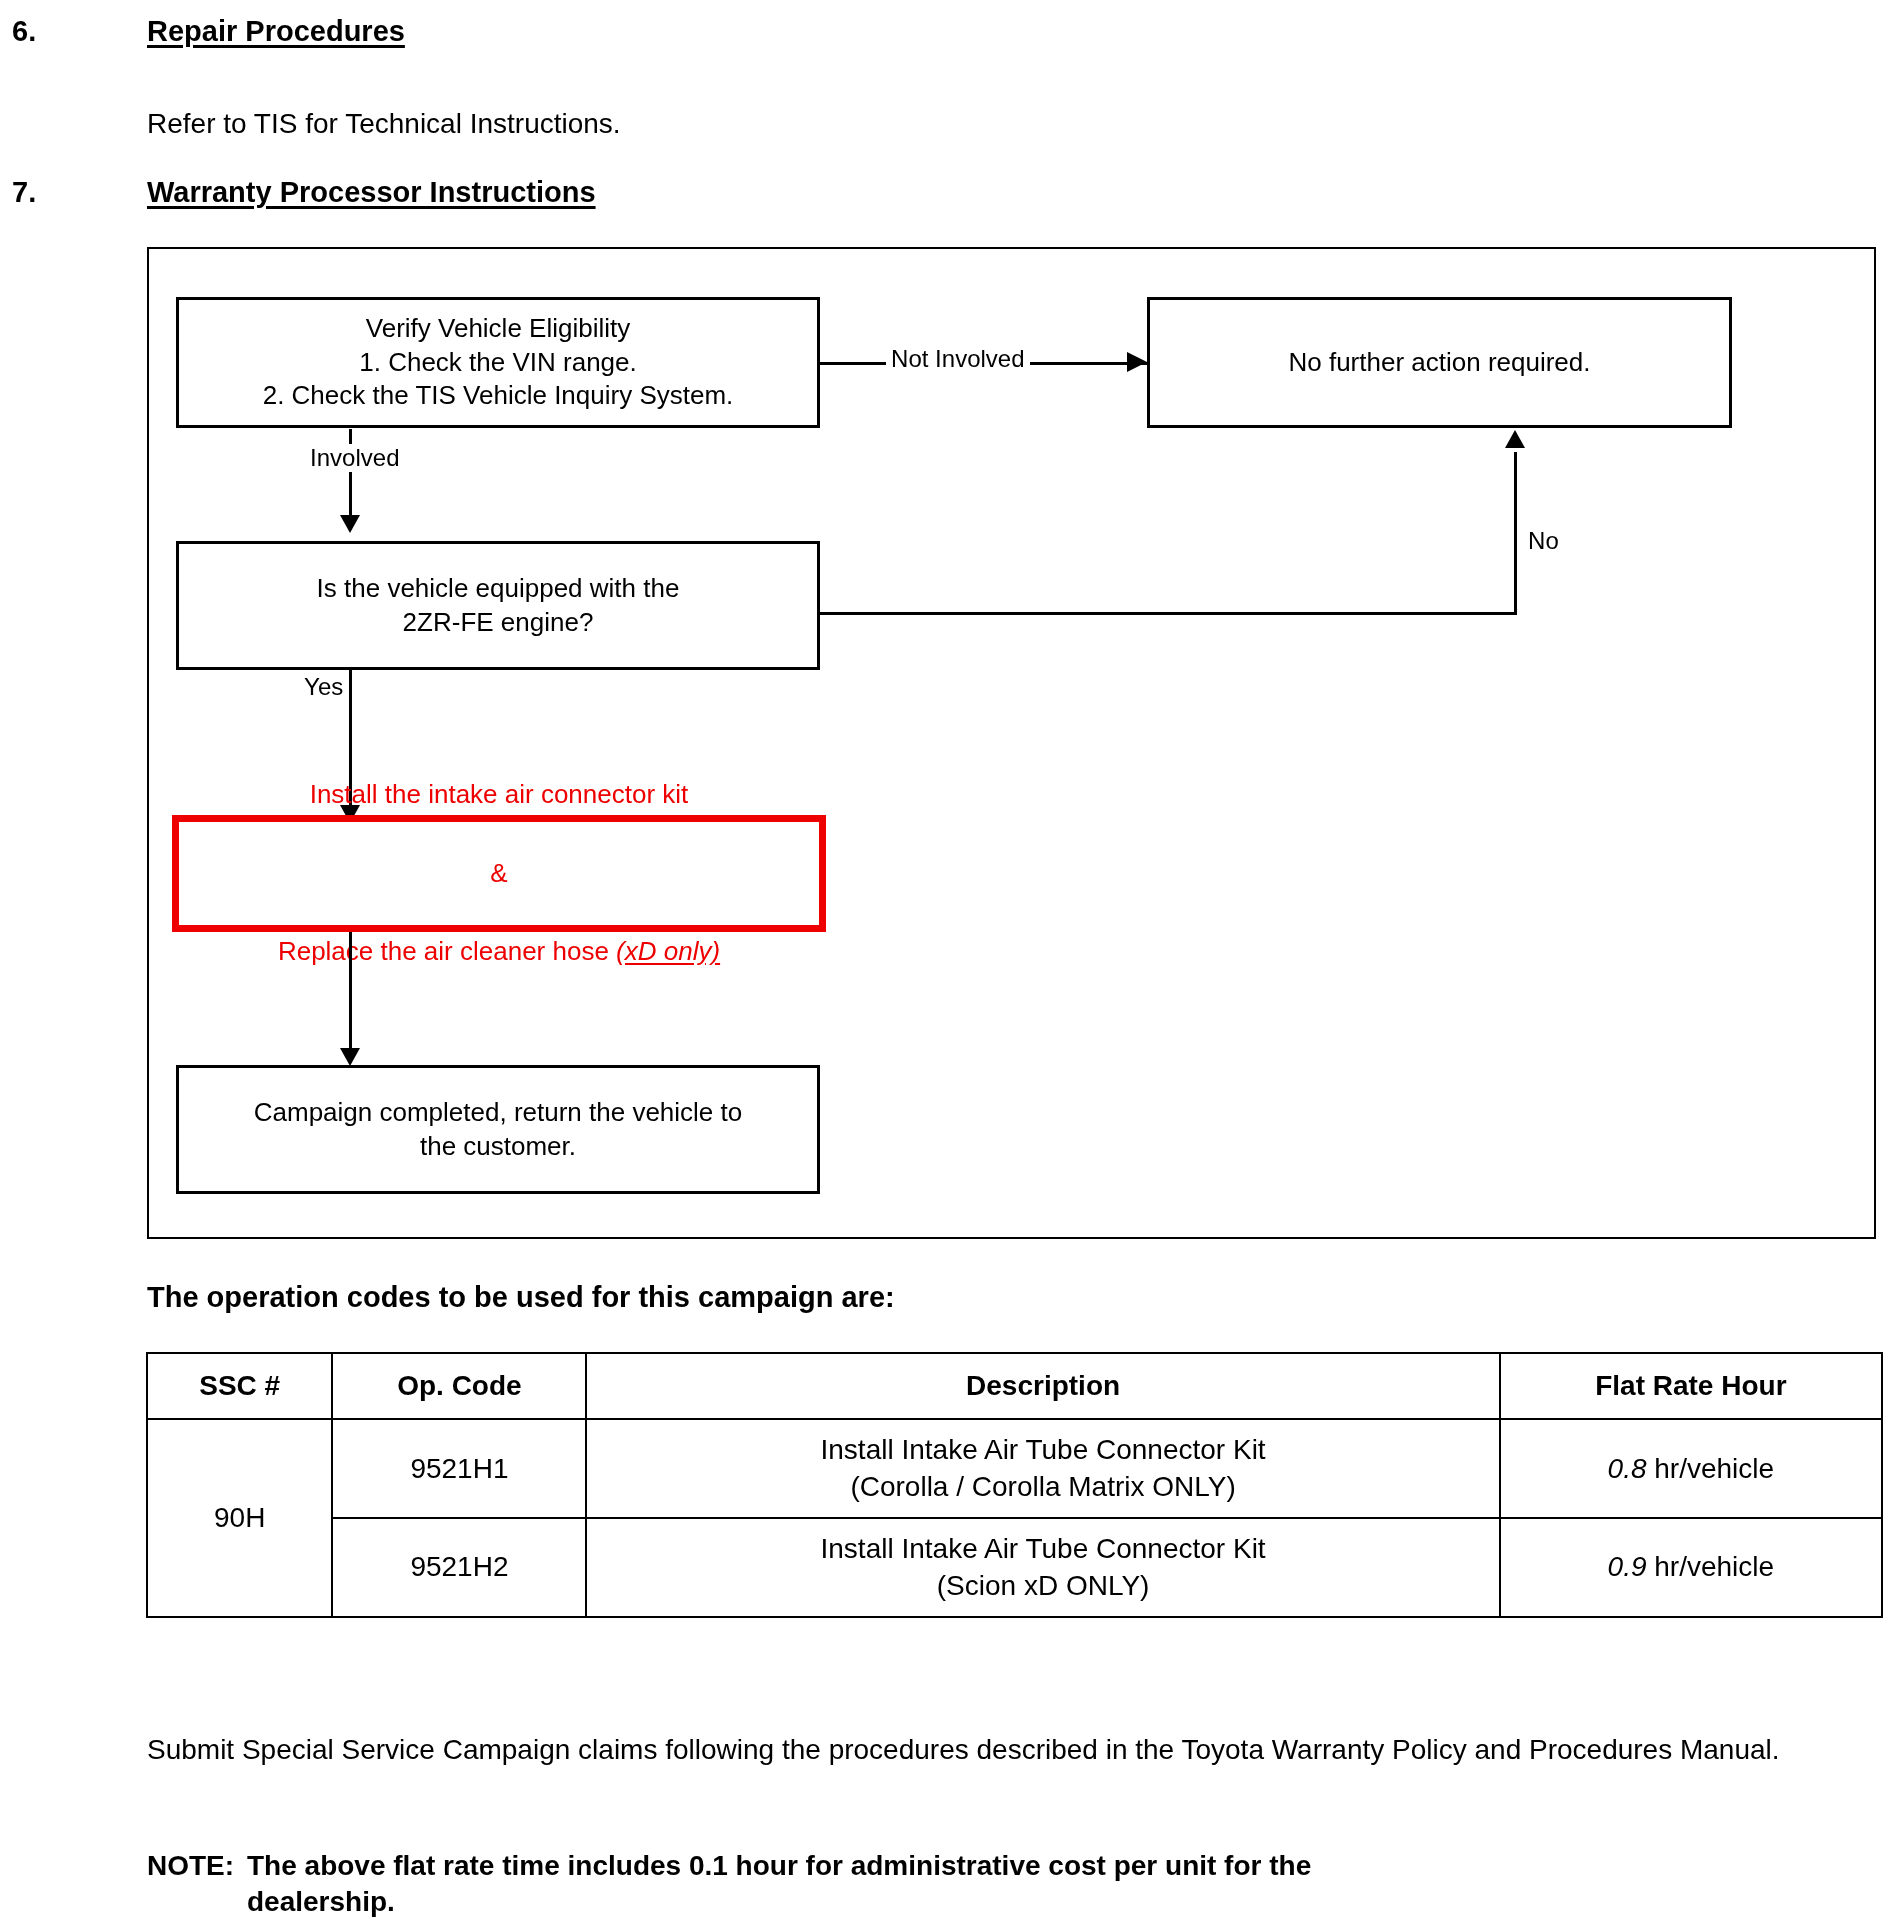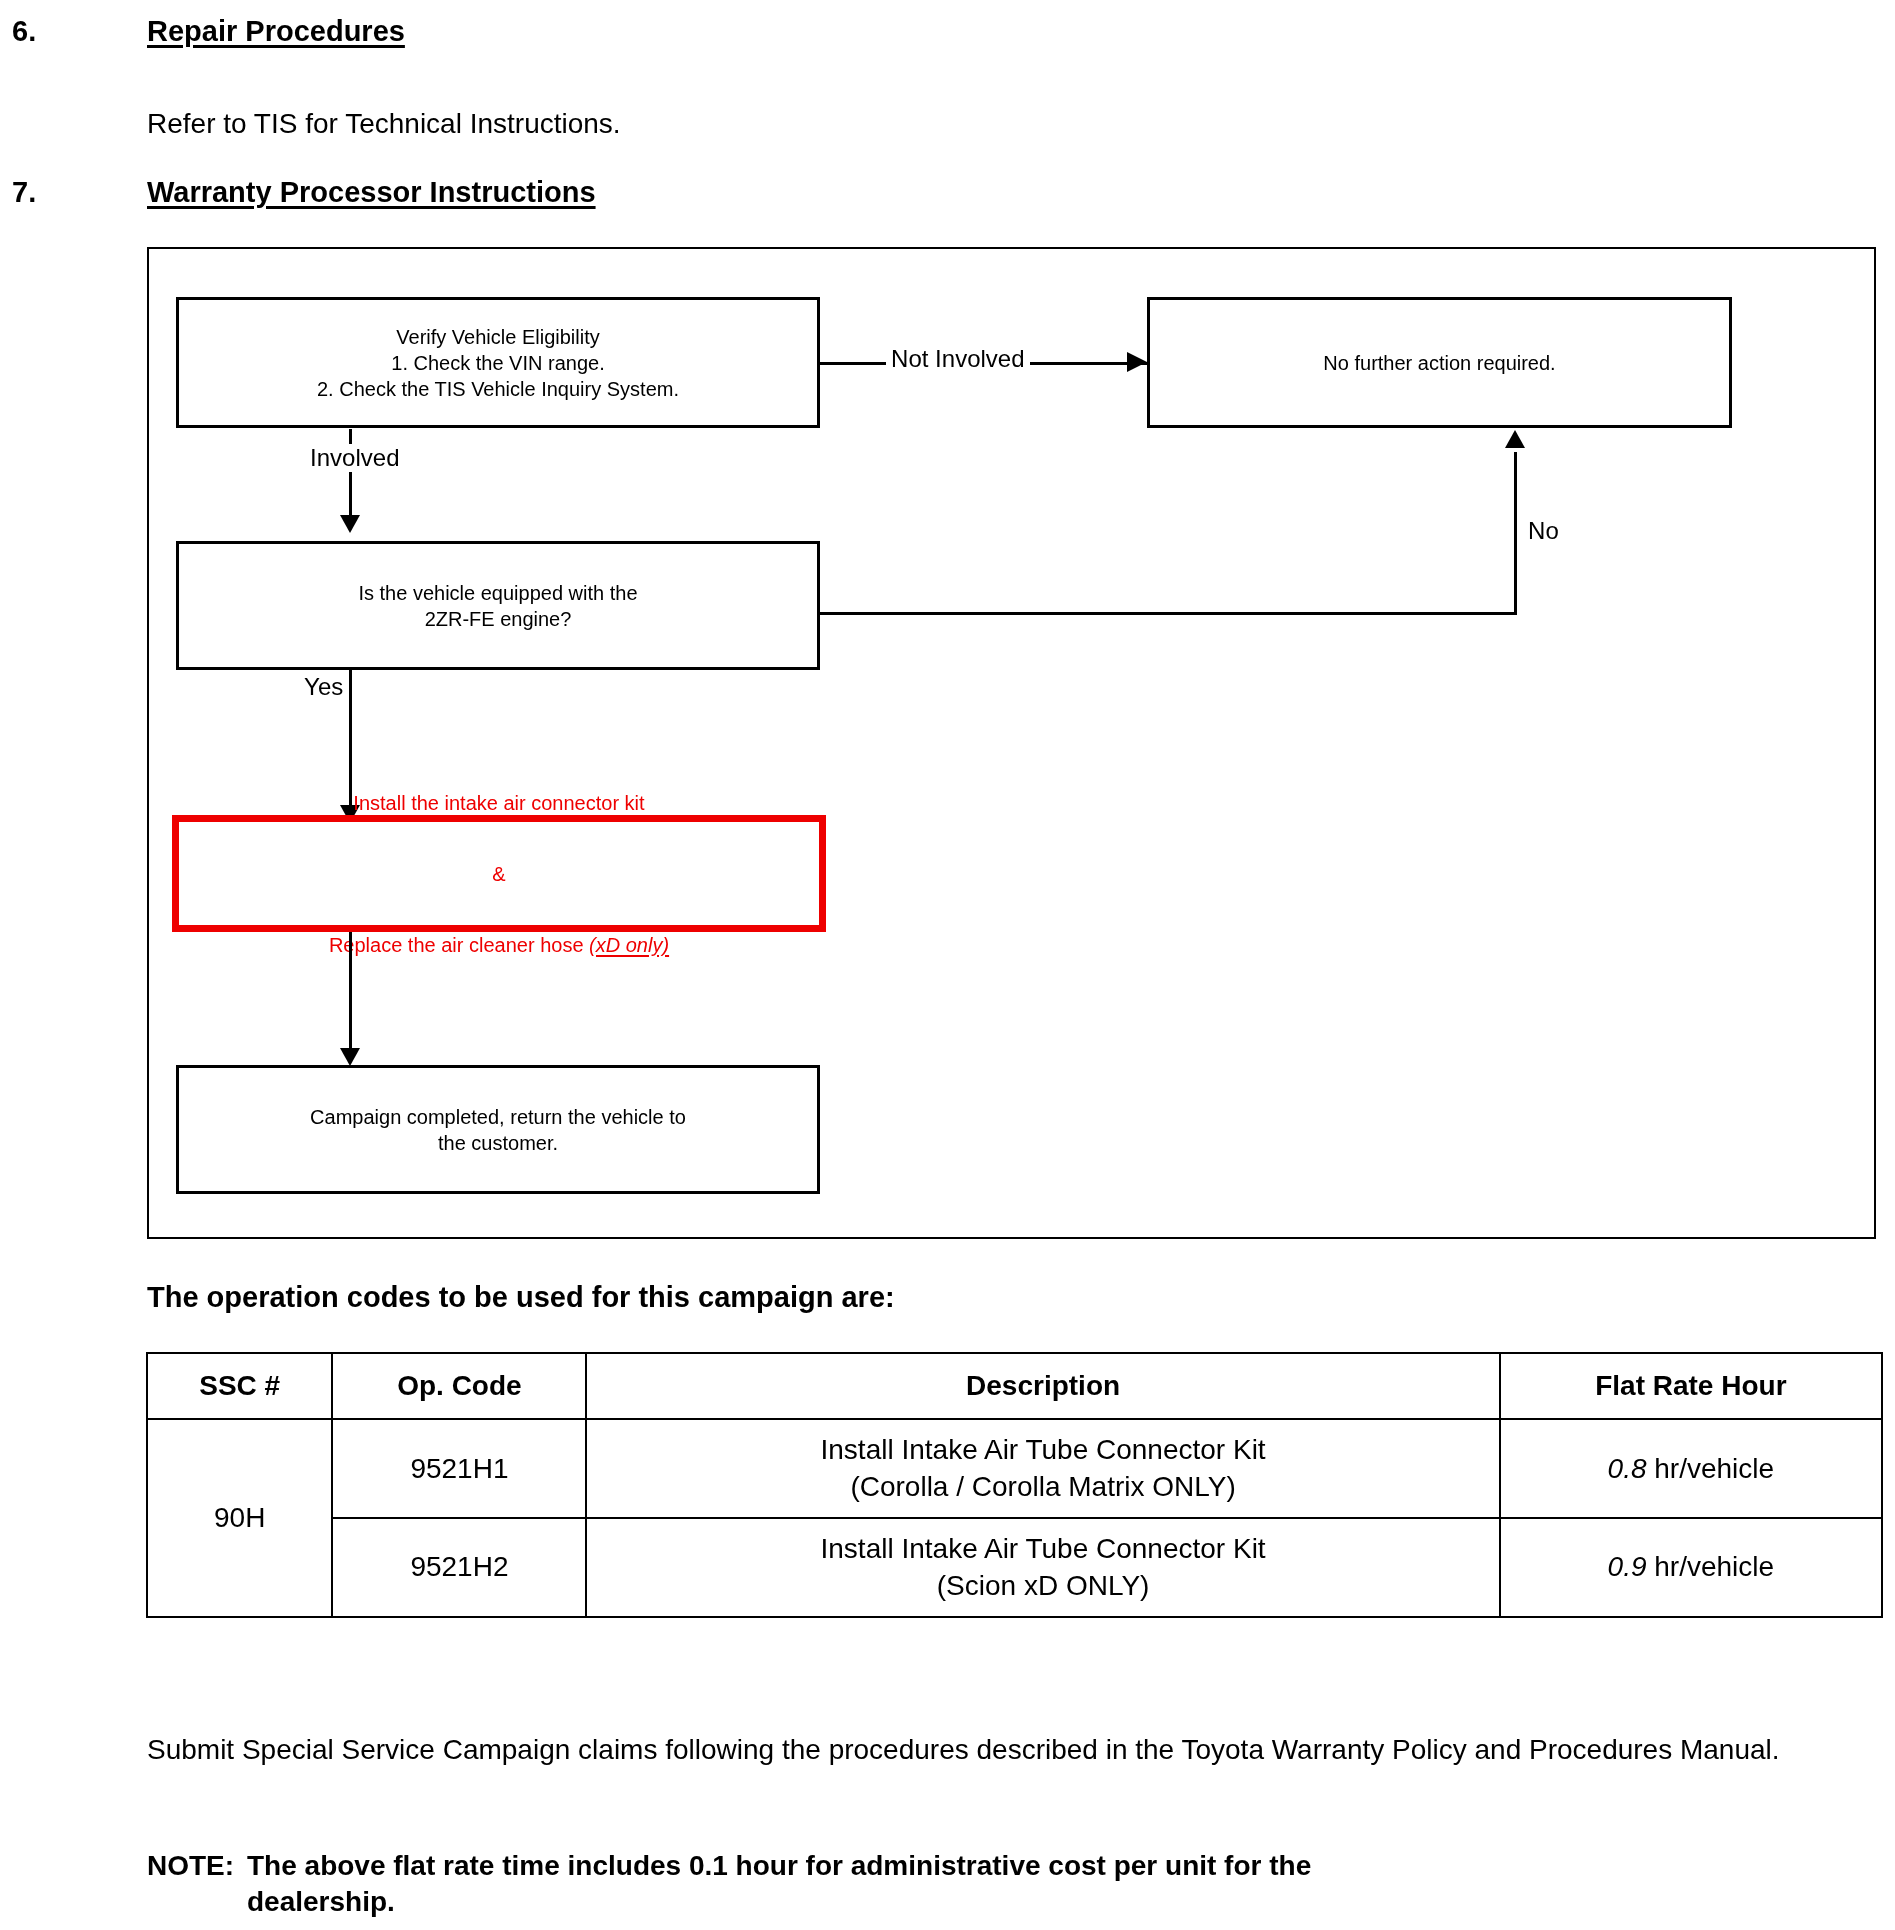--- a/index.html
+++ b/index.html
@@ -54,21 +54,21 @@
   .fbox {
     position: absolute;
     border: 3.4px solid #000;
     box-sizing: border-box;
     background: #fff;
     display: flex;
     flex-direction: column;
     align-items: center;
     justify-content: center;
     text-align: right;
-    font-size: 20px;
+    font-size: 26px;
     line-height: 1.30;
     color: #000;
     padding: 3.4px 6.8px;
   }
   .fbox.red {
     border: 7.6px solid #ee0000;
     color: #ee0000;
     gap: 45px;
   }
   .fbox .ln { display: block; white-space: nowrap; }
@@ -223,21 +223,21 @@
   <div class="edge-label" style="left:156px; top:195px;">Involved</div>
 
   <div class="fbox" style="left:27px; top:292px; width:644px; height:129px;">
     <span class="ln">Is the vehicle equipped with the</span>
     <span class="ln">2ZR-FE engine?</span>
   </div>
 
   <div class="hline" style="left:671px; top:363px; width:697px;"></div>
   <div class="vline" style="left:1365px; top:203px; height:161px;"></div>
   <div class="arrow-up" style="left:1356px; top:181px;"></div>
-  <div class="edge-label" style="left:1374px; top:268px;">No</div>
+  <div class="edge-label" style="left:1374px; top:278px;">No</div>
 
   <div class="vline" style="left:200px; top:421px; height:139px;"></div>
   <div class="arrow-down" style="left:191px; top:556px;"></div>
   <div class="edge-label" style="left:150px; top:424px;">Yes</div>
 
   <div class="fbox red" style="left:23px; top:566px; width:654px; height:117px;">
     <span class="ln">Install the intake air connector kit</span>
     <span class="ln">&amp;</span>
     <span class="ln"><span>Replace the air cleaner hose </span><span class="xd-only">(xD only)</span></span>
   </div>

